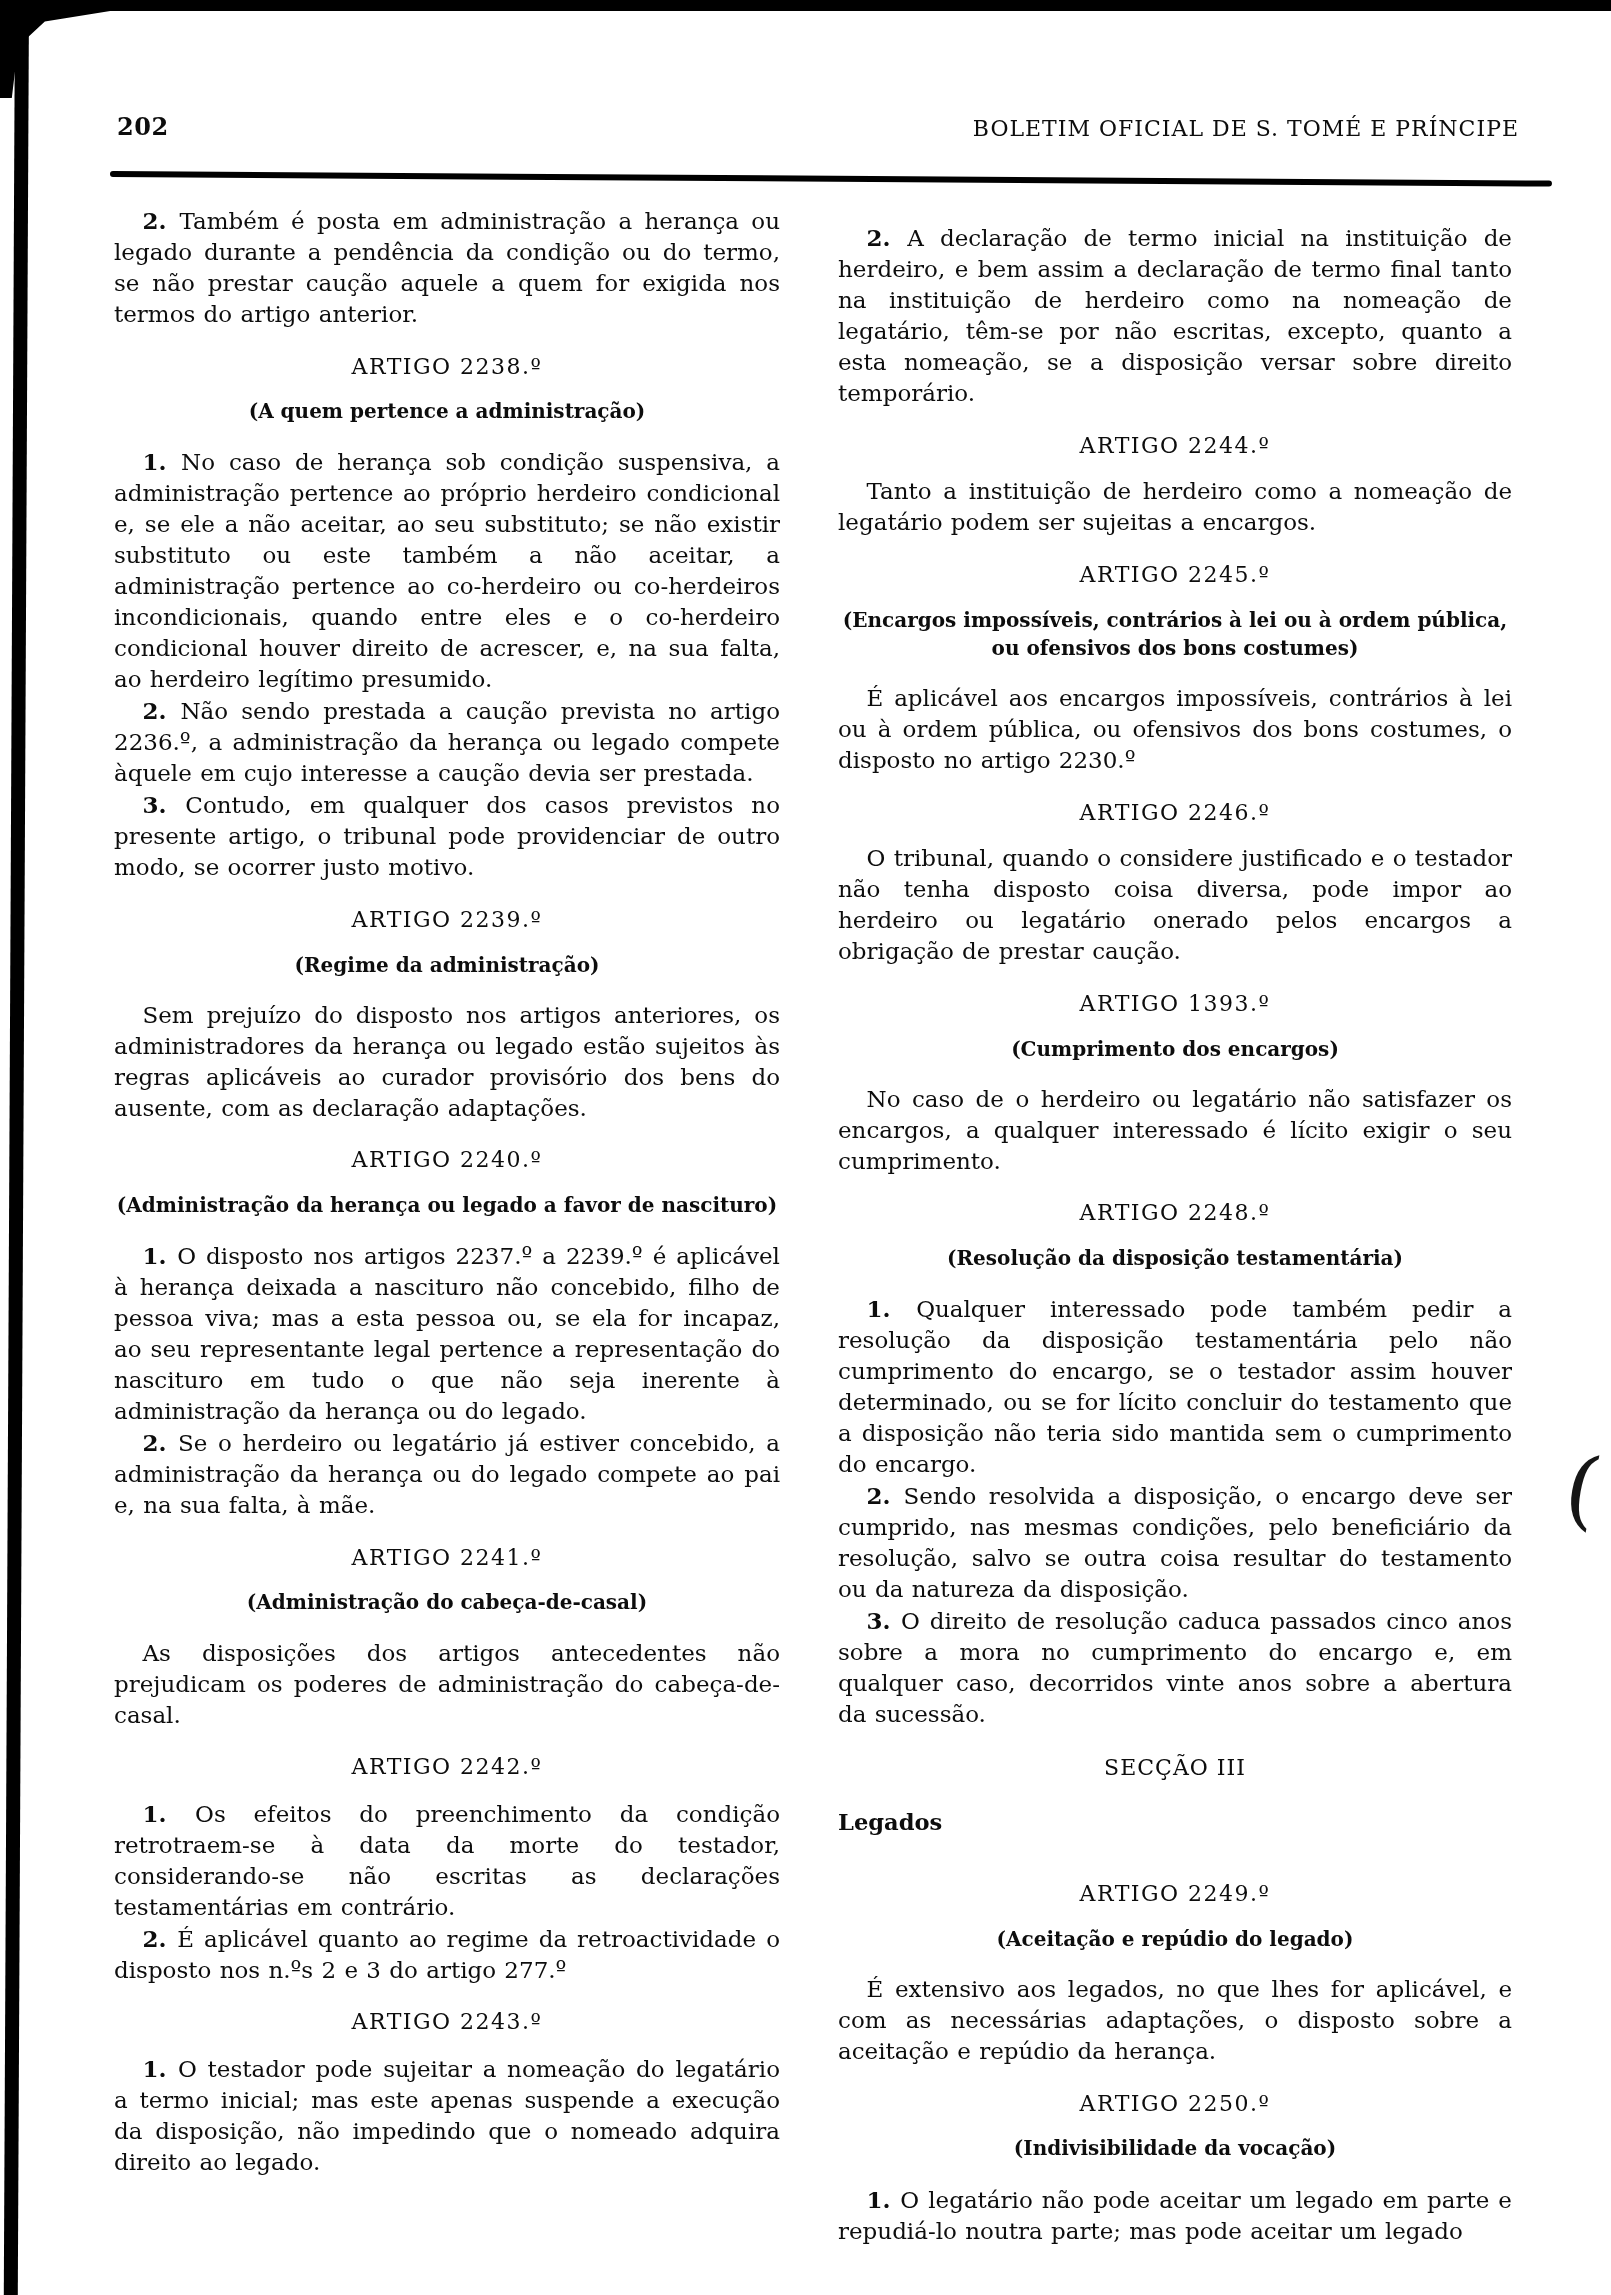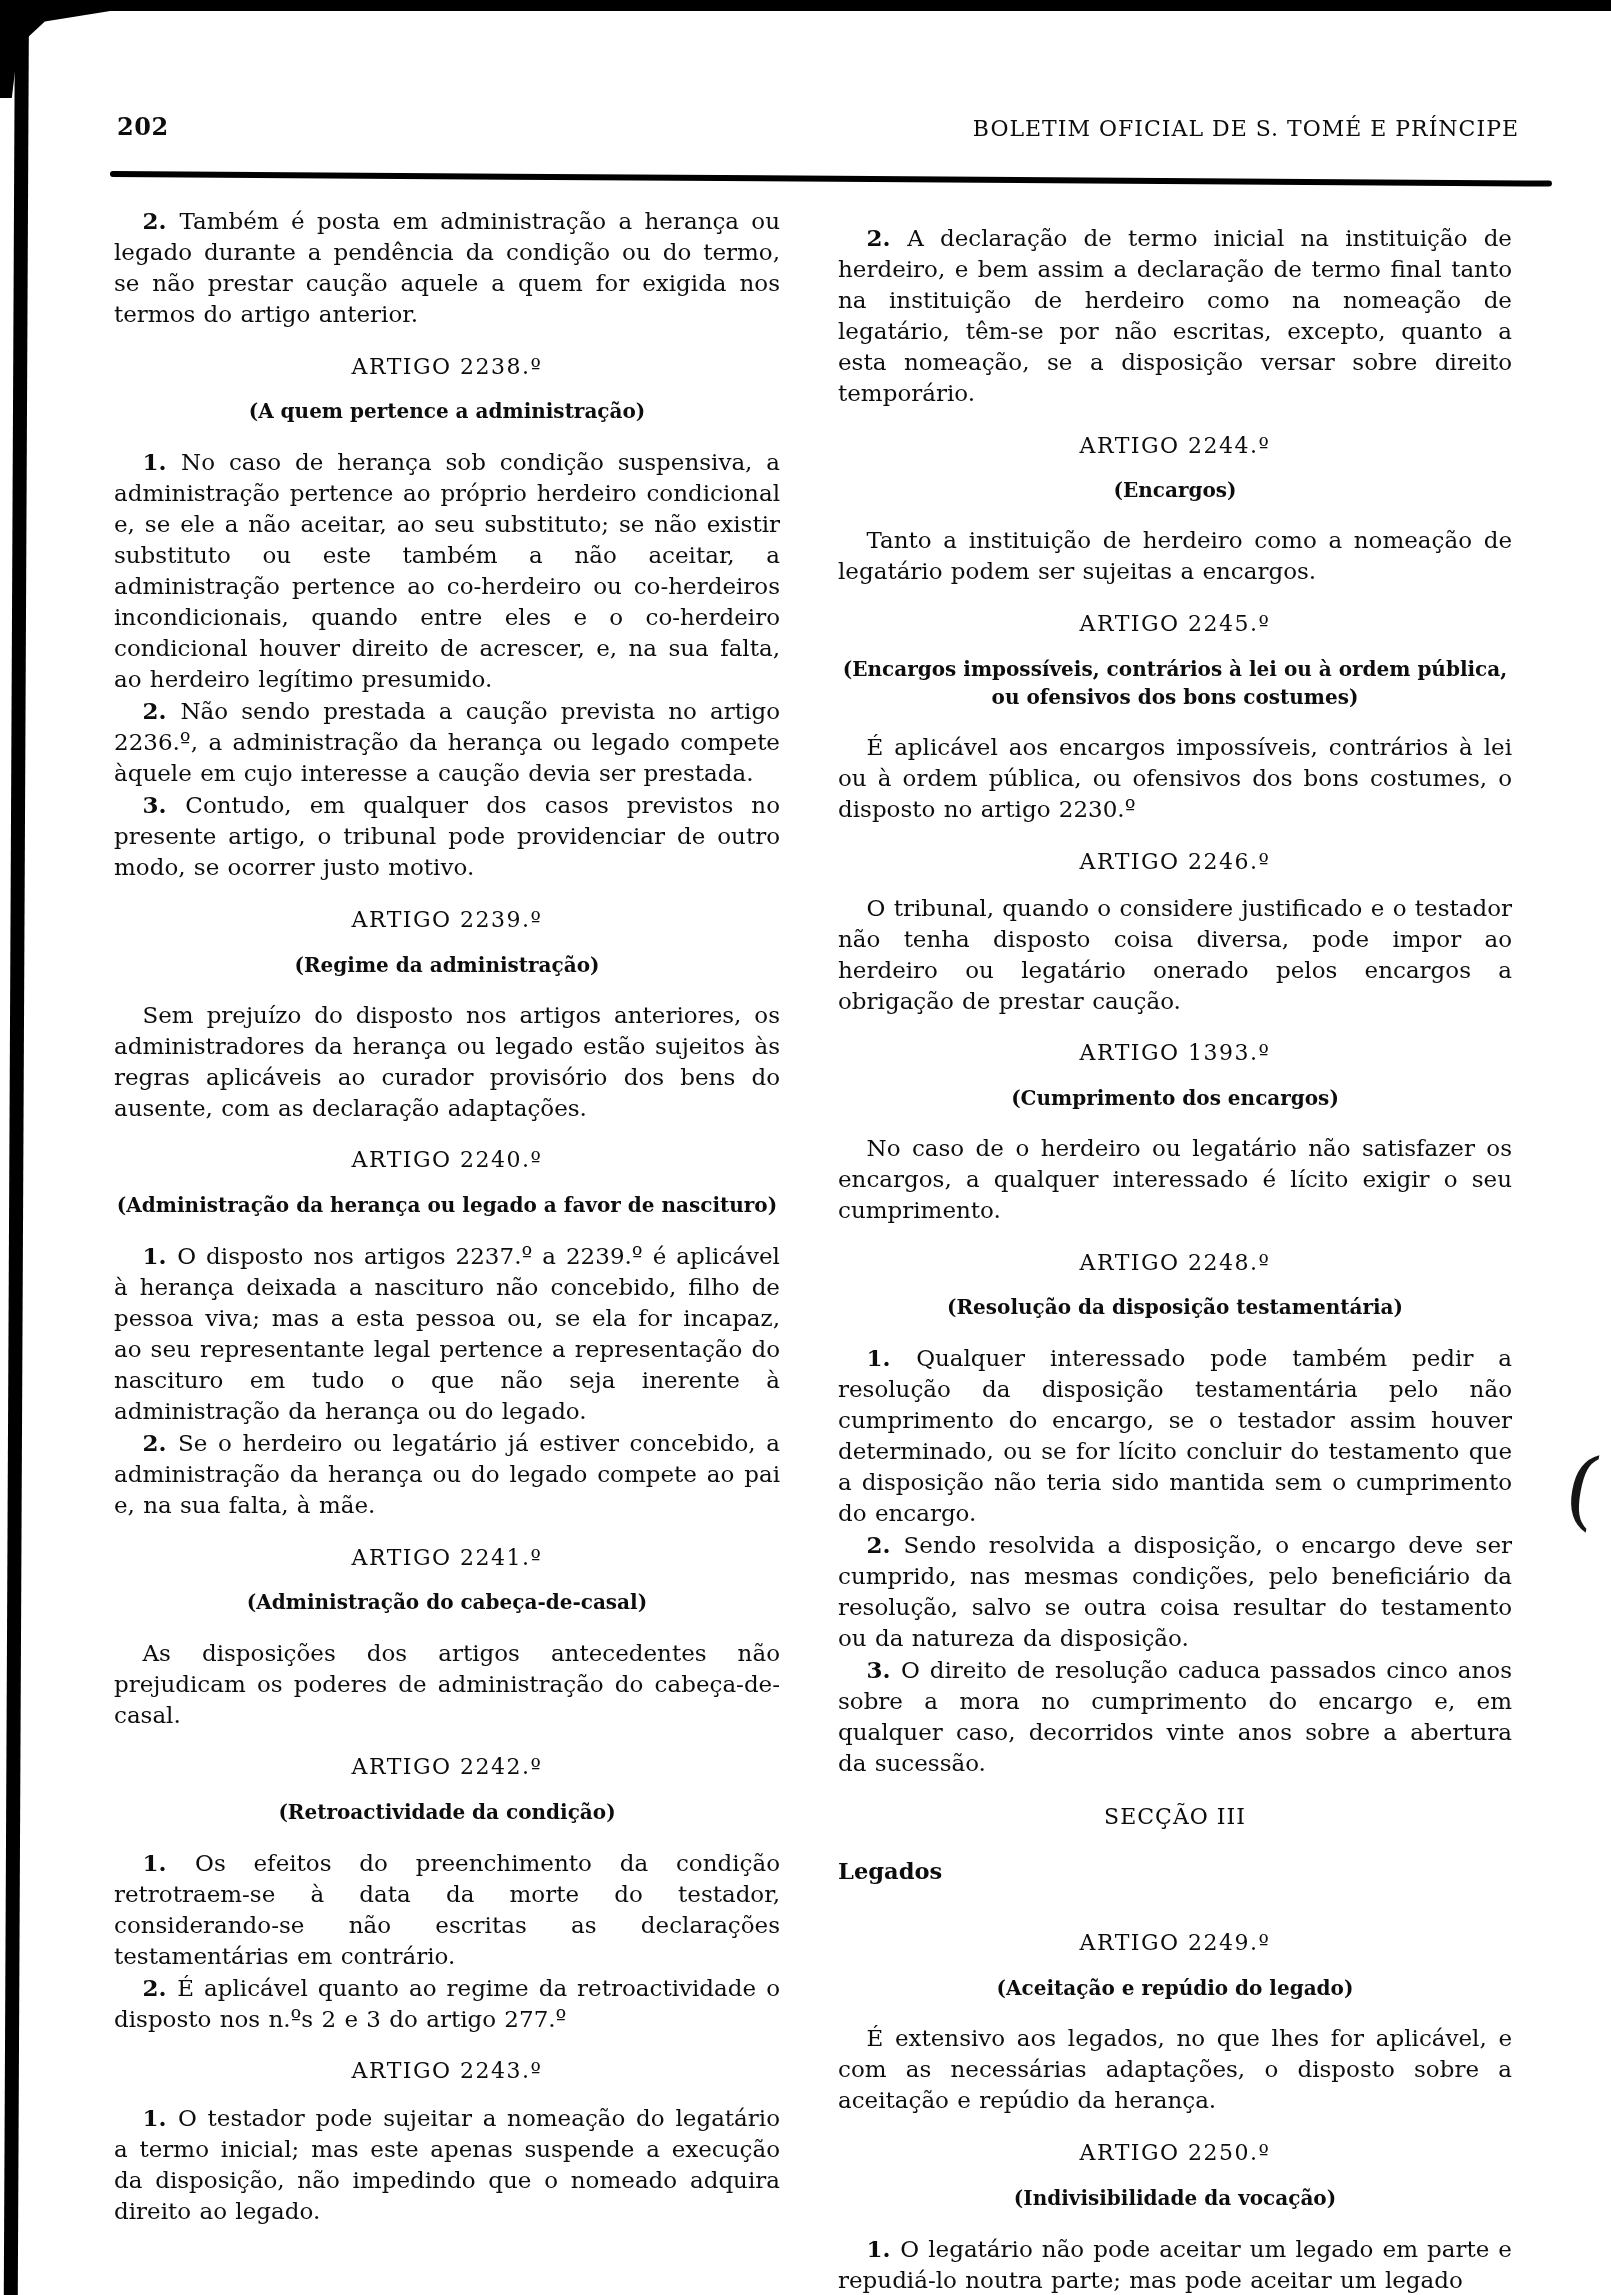--- a/index.html
+++ b/index.html
@@ -60,30 +60,28 @@
       <div class="article-subtitle">(Regime da administração)</div>
       <p class="para">Sem prejuízo do disposto nos artigos anteriores, os administradores da herança ou legado estão sujeitos às regras aplicáveis ao curador provisório dos bens do ausente, com as declaração adaptações.</p>
       <div class="article-heading">ARTIGO 2240.º</div>
       <div class="article-subtitle">(Administração da herança ou legado a favor de nascituro)</div>
       <p class="para"><b class="pnum">1. </b>O disposto nos artigos 2237.º a 2239.º é aplicável à herança deixada a nascituro não concebido, filho de pessoa viva; mas a esta pessoa ou, se ela for incapaz, ao seu representante legal pertence a representação do nascituro em tudo o que não seja inerente à administração da herança ou do legado.</p>
       <p class="para"><b class="pnum">2. </b>Se o herdeiro ou legatário já estiver concebido, a administração da herança ou do legado compete ao pai e, na sua falta, à mãe.</p>
       <div class="article-heading">ARTIGO 2241.º</div>
       <div class="article-subtitle">(Administração do cabeça-de-casal)</div>
       <p class="para">As disposições dos artigos antecedentes não prejudicam os poderes de administração do cabeça-de-casal.</p>
       <div class="article-heading">ARTIGO 2242.º</div>
-      <div class="article-subtitle">(Retroactividade da condição)</div>
       <p class="para"><b class="pnum">1. </b>Os efeitos do preenchimento da condição retrotraem-se à data da morte do testador, considerando-se não escritas as declarações testamentárias em contrário.</p>
       <p class="para"><b class="pnum">2. </b>É aplicável quanto ao regime da retroactividade o disposto nos n.ºs 2 e 3 do artigo 277.º</p>
       <div class="article-heading">ARTIGO 2243.º</div>
       <p class="para"><b class="pnum">1. </b>O testador pode sujeitar a nomeação do legatário a termo inicial; mas este apenas suspende a execução da disposição, não impedindo que o nomeado adquira direito ao legado.</p>
     </section>
   <section class="column col-right" id="col-right">
       <p class="para"><b class="pnum">2. </b>A declaração de termo inicial na instituição de herdeiro, e bem assim a declaração de termo final tanto na instituição de herdeiro como na nomeação de legatário, têm-se por não escritas, excepto, quanto a esta nomeação, se a disposição versar sobre direito temporário.</p>
       <div class="article-heading">ARTIGO 2244.º</div>
-      <div class="article-subtitle">(Encargos)</div>
       <p class="para">Tanto a instituição de herdeiro como a nomeação de legatário podem ser sujeitas a encargos.</p>
       <div class="article-heading">ARTIGO 2245.º</div>
       <div class="article-subtitle">(Encargos impossíveis, contrários à lei ou à ordem pública, ou ofensivos dos bons costumes)</div>
       <p class="para">É aplicável aos encargos impossíveis, contrários à lei ou à ordem pública, ou ofensivos dos bons costumes, o disposto no artigo 2230.º</p>
       <div class="article-heading">ARTIGO 2246.º</div>
       <p class="para">O tribunal, quando o considere justificado e o testador não tenha disposto coisa diversa, pode impor ao herdeiro ou legatário onerado pelos encargos a obrigação de prestar caução.</p>
       <div class="article-heading">ARTIGO 1393.º</div>
       <div class="article-subtitle">(Cumprimento dos encargos)</div>
       <p class="para">No caso de o herdeiro ou legatário não satisfazer os encargos, a qualquer interessado é lícito exigir o seu cumprimento.</p>
       <div class="article-heading">ARTIGO 2248.º</div>

